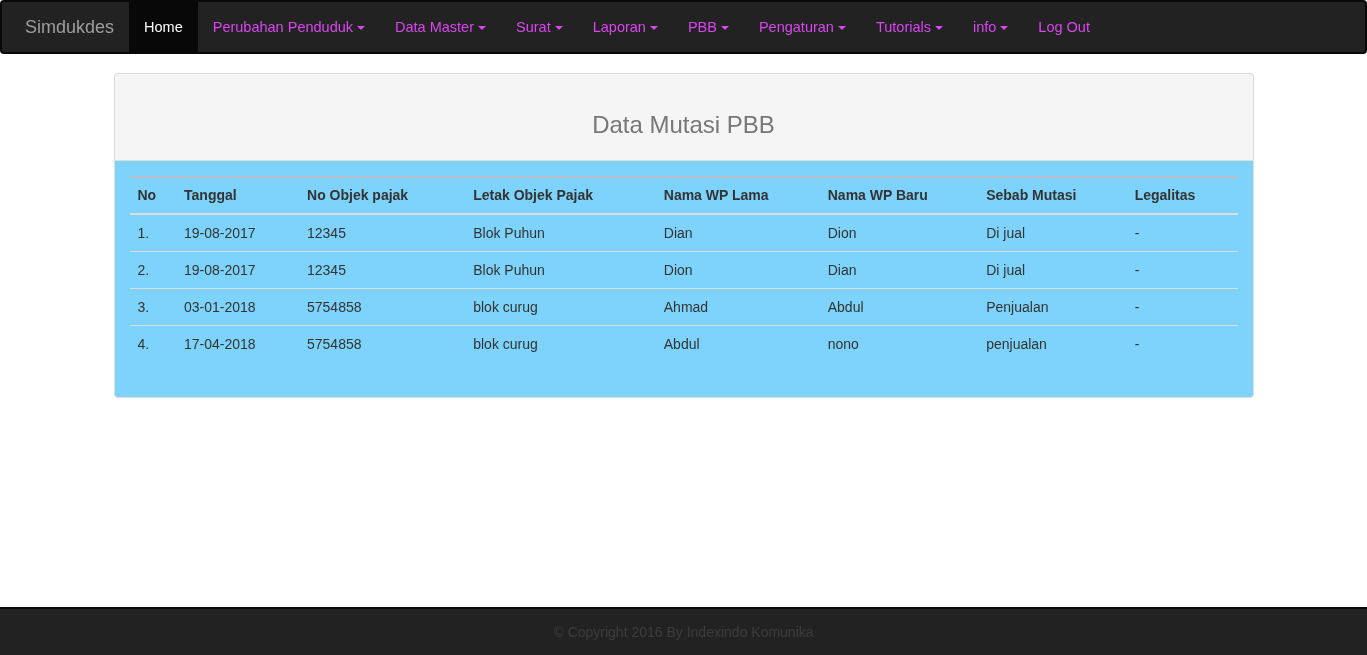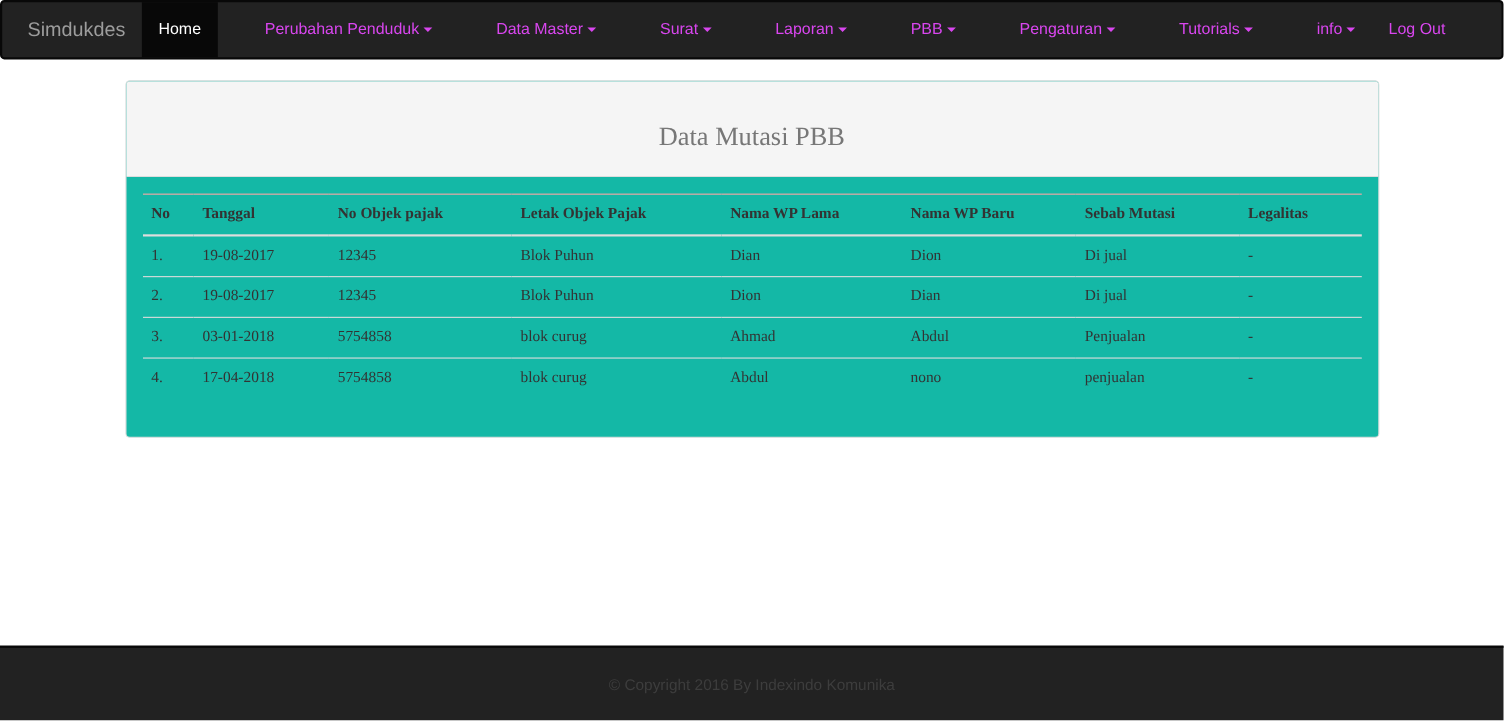--- a/index.html
+++ b/index.html
@@ -33,21 +33,20 @@
     text-decoration: none;
     white-space: nowrap;
     cursor: pointer;
   }
   ul.nav {
     list-style: none;
     margin: 0;
     padding: 0;
     display: flex;
     align-items: stretch;
-    gap: 28px;
   }
   .nav-link {
     display: block;
     padding: 15px;
     color: #d946ef;
     font-size: 14.5px;
     line-height: 20px;
     text-decoration: none;
     white-space: nowrap;
     cursor: pointer;
@@ -69,24 +68,23 @@
 
   
   .container {
     width: 1170px;
     max-width: 100%;
     margin: 0 auto;
     padding: 0 15px;
   }
   .panel {
     margin-top: 19px;
-    background: #14b8a6;
+    background: #7dd3fc;
     border: 1px solid #ddd;
     border-radius: 4px;
-    font-family: Liberation Serif, serif;
   }
   .panel-heading {
     background: #f5f5f5;
     border-bottom: 1px solid #ddd;
     border-radius: 3px 3px 0 0;
     text-align: center;
     padding: 10px 15px;
   }
   .panel-title {
     font-size: 24px;
@@ -124,21 +122,21 @@
   .table th:nth-child(5), .table td:nth-child(5) { width: 14.8%; }
   .table th:nth-child(6), .table td:nth-child(6) { width: 14.3%; }
   .table th:nth-child(7), .table td:nth-child(7) { width: 13.4%; }
   .table th:nth-child(8), .table td:nth-child(8) { width: 10.0%; }
 
   
   .page-footer {
     margin-top: auto;
     background: #222;
     border-top: 2px solid #080808;
-    height: 68px;
+    height: 48px;
     display: flex;
     align-items: center;
     justify-content: center;
   }
   .copyright-text {
     color: #3d3d3d;
     font-size: 14px;
   }
 </style>
 </head>

